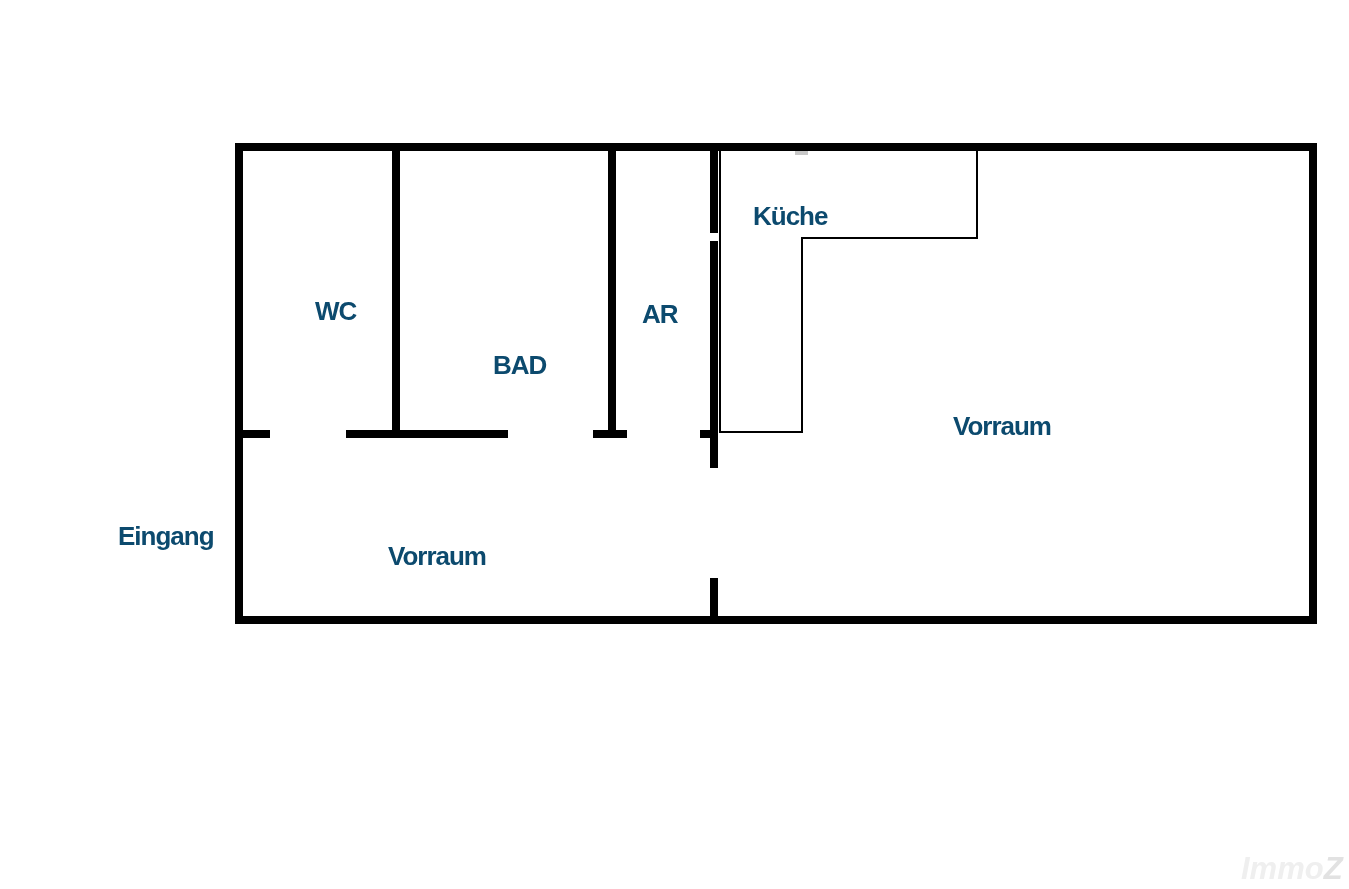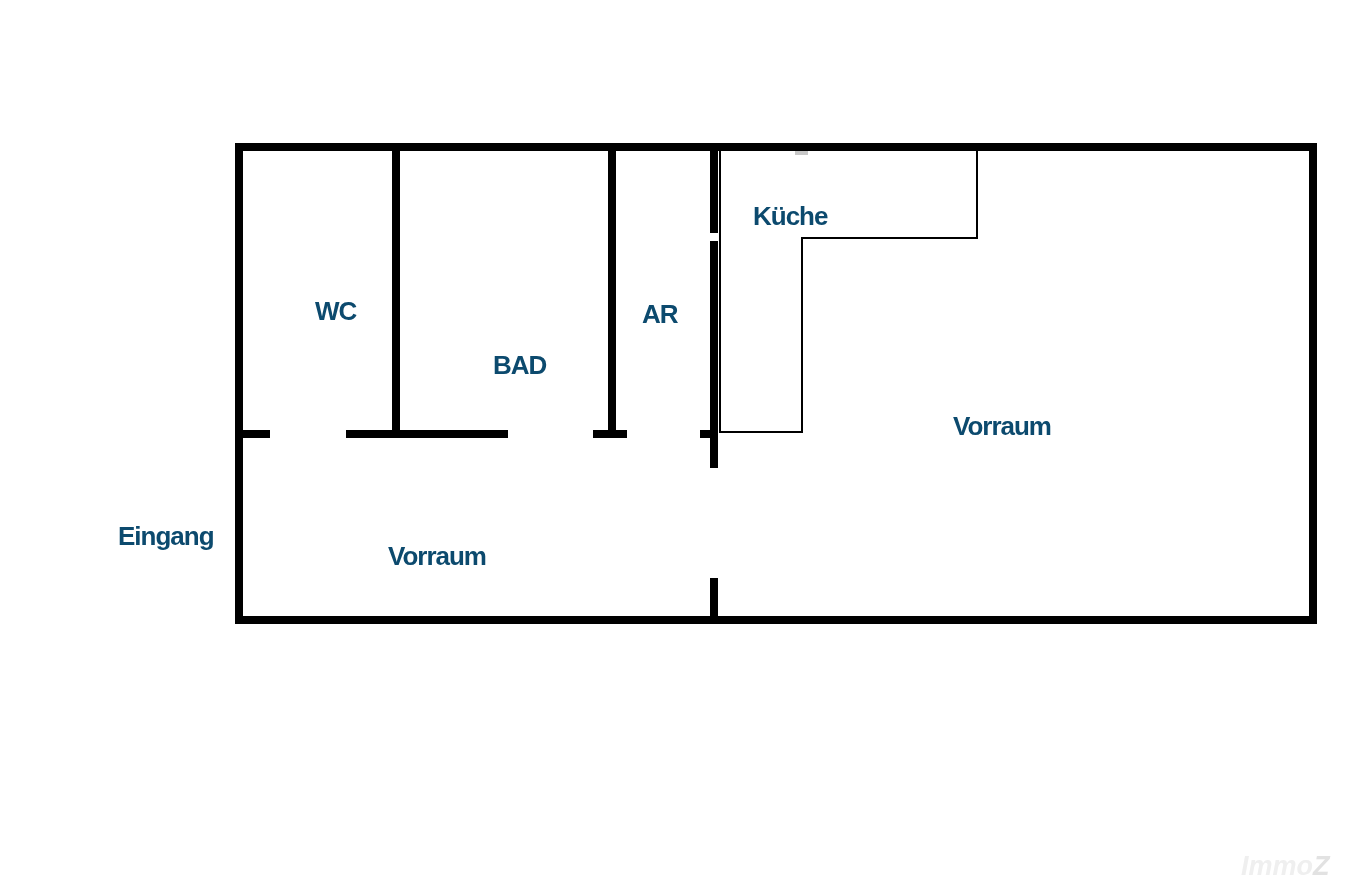--- a/index.html
+++ b/index.html
@@ -39,21 +39,21 @@
     letter-spacing: -1px;
     color: #0c4a6e;
     white-space: nowrap;
   }
   .watermark {
     position: absolute;
     left: 1241px;
     top: 853px;
     font-weight: 700;
     font-style: italic;
-    font-size: 27px;
+    font-size: 31px;
     line-height: 1;
     white-space: nowrap;
   }
 
   
   #wall-outer-top    { left: 235px;  top: 143px; width: 1082px; height: 8px; }
   #wall-outer-bottom { left: 235px;  top: 616px; width: 1082px; height: 8px; }
   #wall-outer-left   { left: 235px;  top: 143px; width: 8px;    height: 481px; }
   #wall-outer-right  { left: 1309px; top: 143px; width: 8px;    height: 481px; }
 

